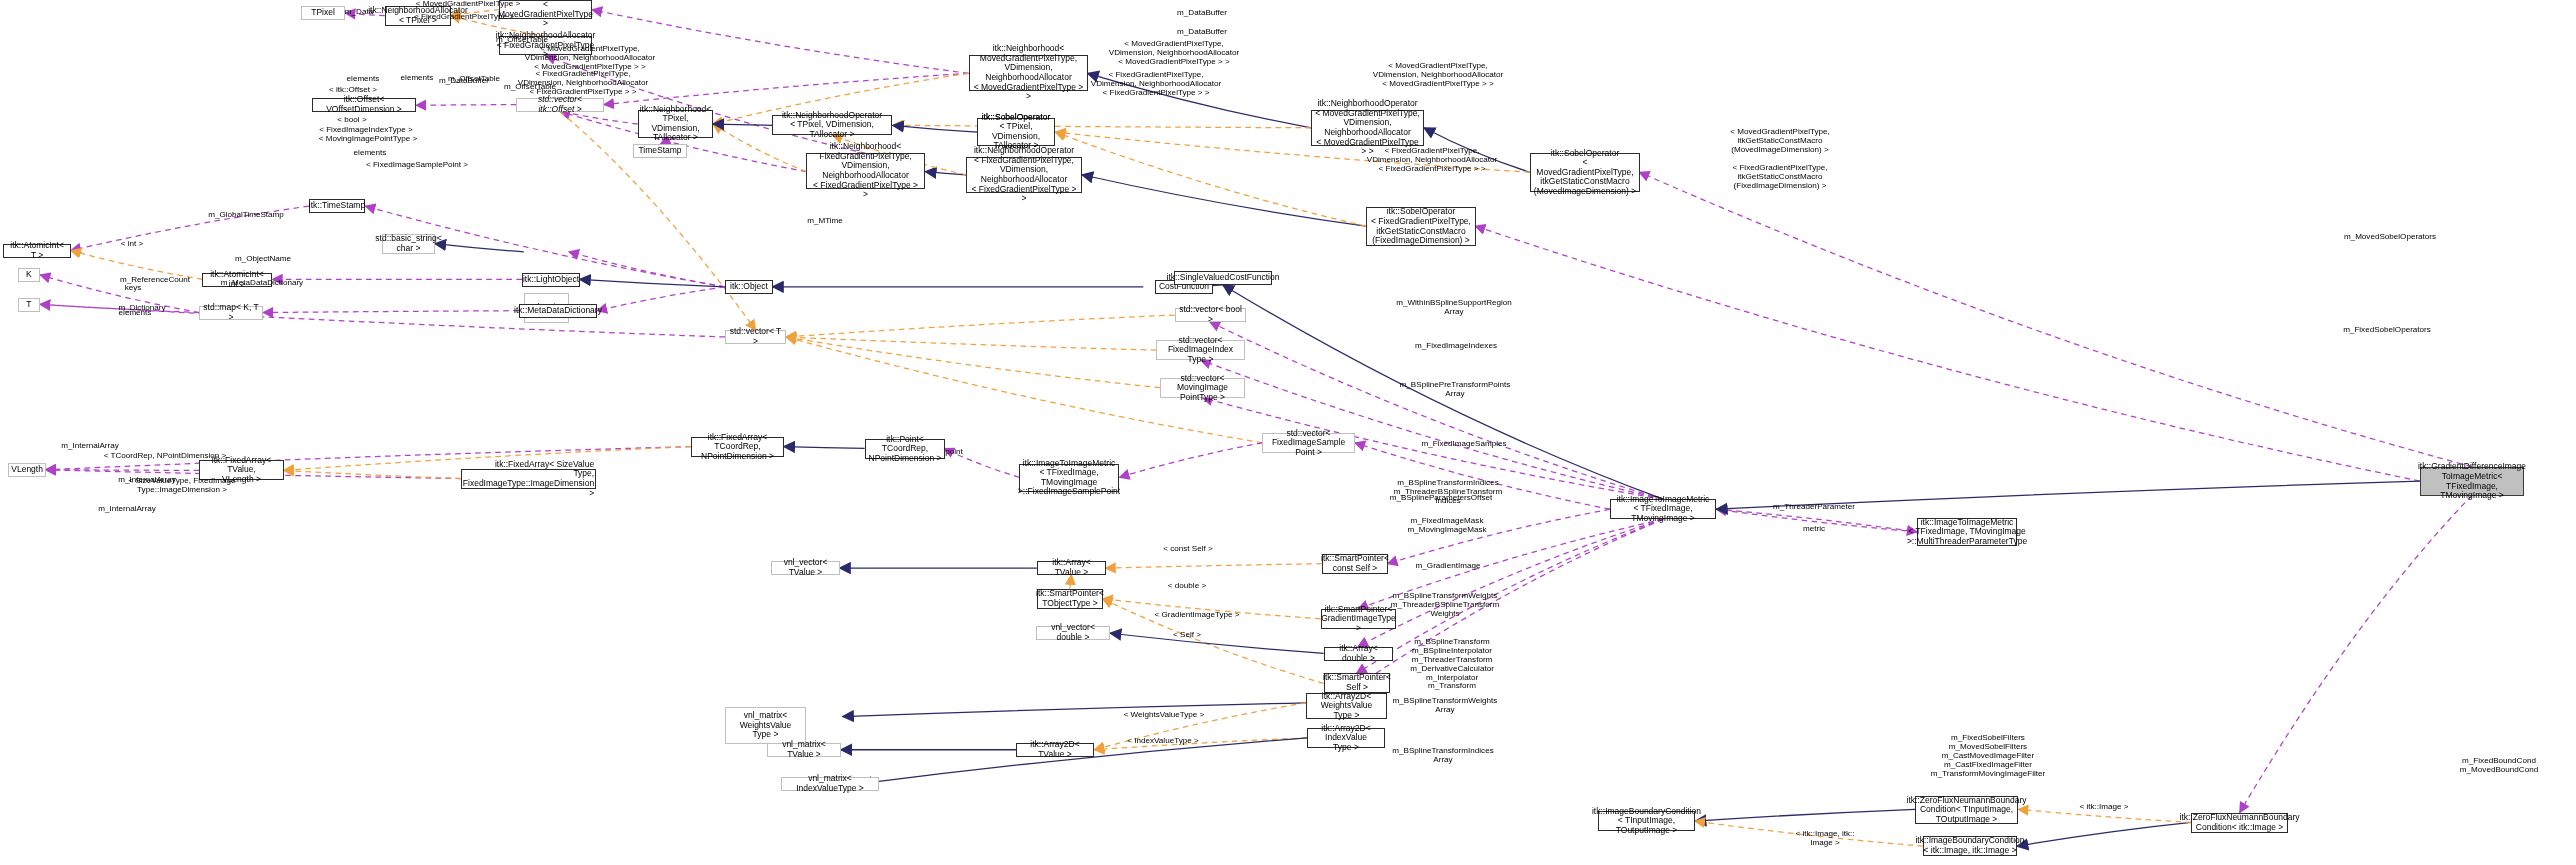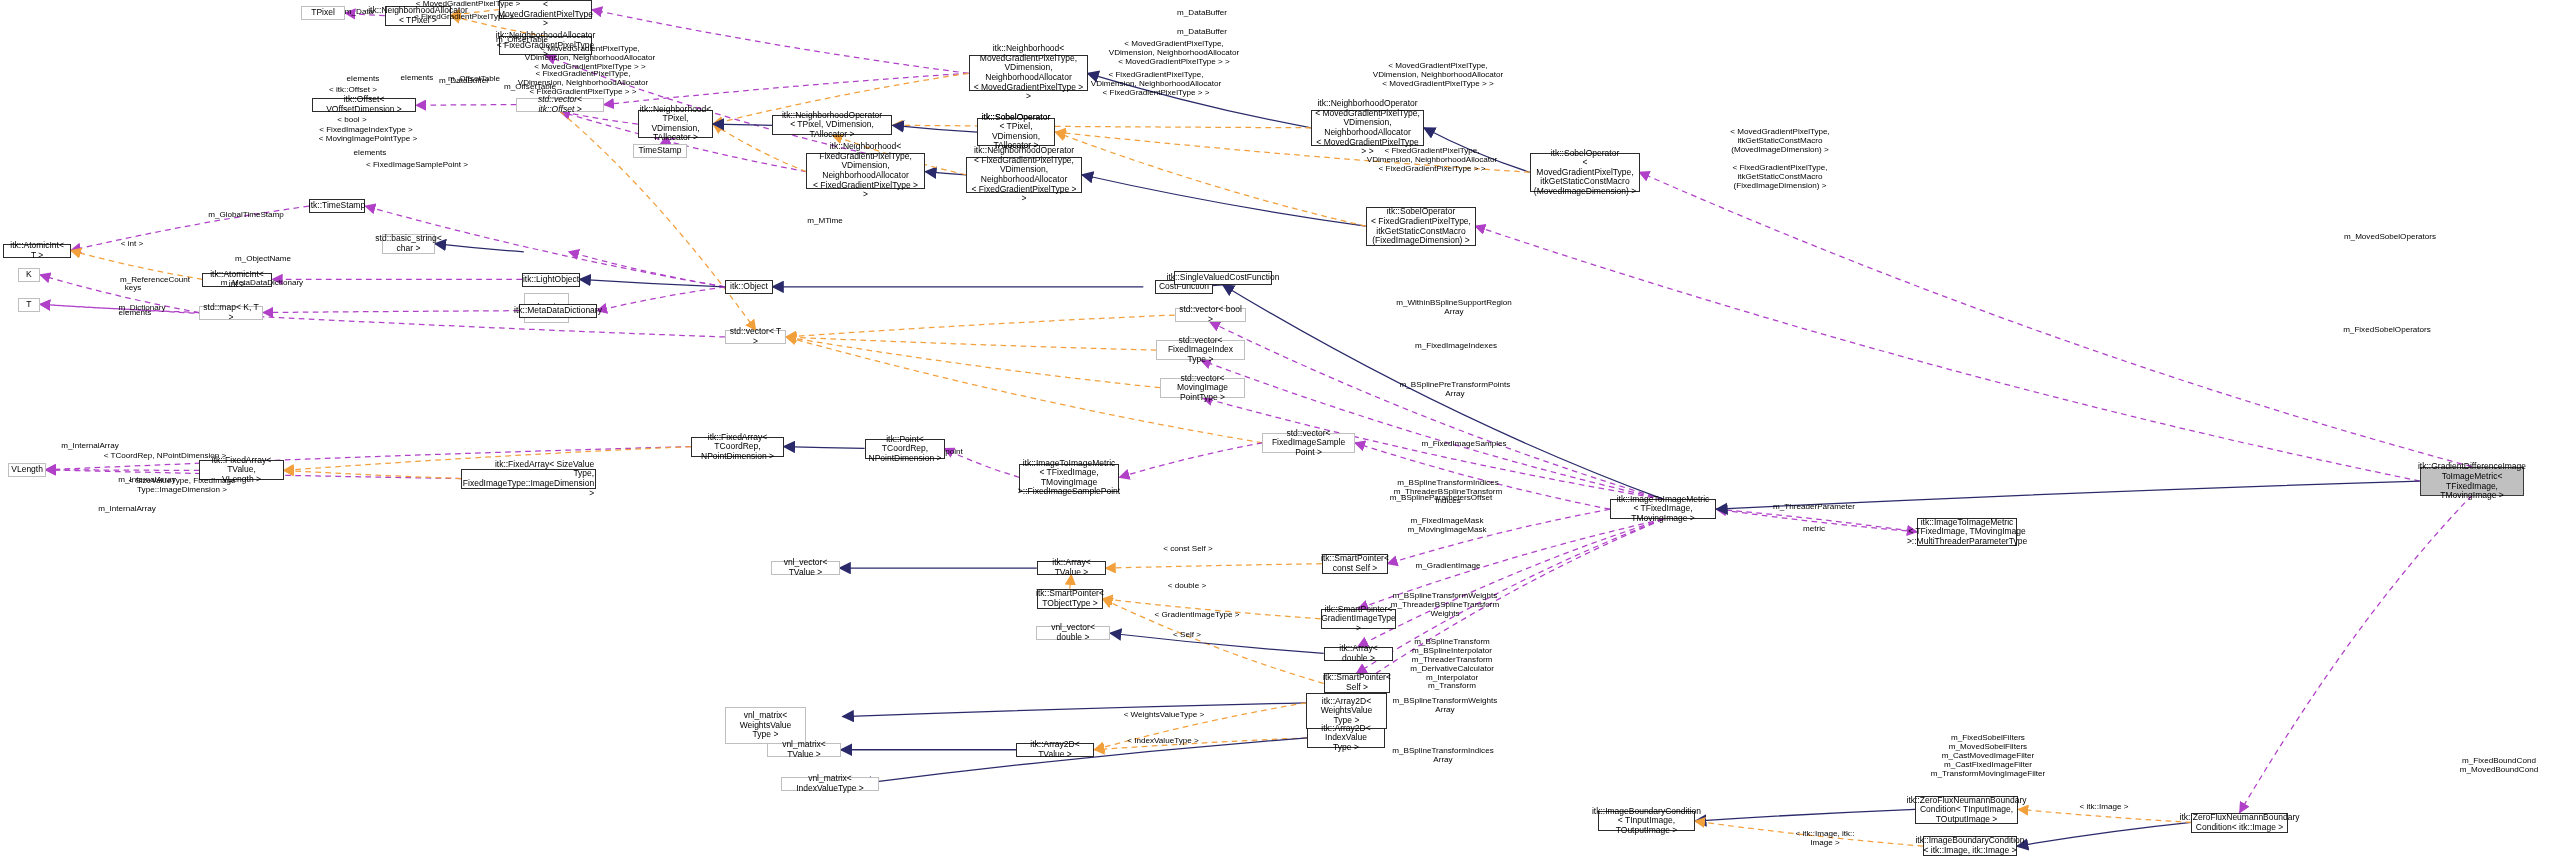--- a/index.html
+++ b/index.html
@@ -212,21 +212,21 @@
       <div class="node solid" style="left: 1037px; top: 589px; width: 66px; height: 20px;">itk::SmartPointer&lt;
 TObjectType &gt;</div>
       <div class="node solid" style="left: 1321px; top: 609px; width: 75px; height: 20px;">itk::SmartPointer&lt;
 GradientImageType &gt;</div>
       <div class="node light" style="left: 1036px; top: 626px; width: 74px; height: 13.8px;">vnl_vector&lt; double &gt;</div>
       <div class="node solid" style="left: 1324px; top: 647px; width: 69px; height: 13.8px;">itk::Array&lt; double &gt;</div>
       <div class="node solid" style="left: 1324px; top: 673px; width: 66px; height: 20px;">itk::SmartPointer&lt;
 Self &gt;</div>
       <div class="node light" style="left: 725px; top: 707px; width: 81px; height: 37px;">vnl_matrix&lt; WeightsValue
 Type &gt;</div>
-      <div class="node solid" style="left: 1306px; top: 693px; width: 81px; height: 36px;">itk::Array2D&lt; WeightsValue
+      <div class="node solid" style="left: 1306px; top: 693px; width: 81px; height: 26px;">itk::Array2D&lt; WeightsValue
 Type &gt;</div>
       <div class="node light" style="left: 767px; top: 743px; width: 74px; height: 13.8px;">vnl_matrix&lt; TValue &gt;</div>
       <div class="node solid" style="left: 1016px; top: 743px; width: 78px; height: 13.8px;">itk::Array2D&lt; TValue &gt;</div>
       <div class="node light" style="left: 763px; top: 777px; width: 98px; height: 13.8px; margin-left: 18px;">vnl_matrix&lt; IndexValueType &gt;</div>
       <div class="node solid" style="left: 1307px; top: 728px; width: 78px; height: 20px;">itk::Array2D&lt; IndexValue
 Type &gt;</div>
       <div class="node solid" style="left: 1598px; top: 811px; width: 97px; height: 20px;">itk::ImageBoundaryCondition
 &lt; TInputImage, TOutputImage &gt;</div>
       <div class="node solid" style="left: 1915px; top: 796px; width: 103px; height: 27.6px;">itk::ZeroFluxNeumannBoundary
 Condition&lt; TInputImage,

